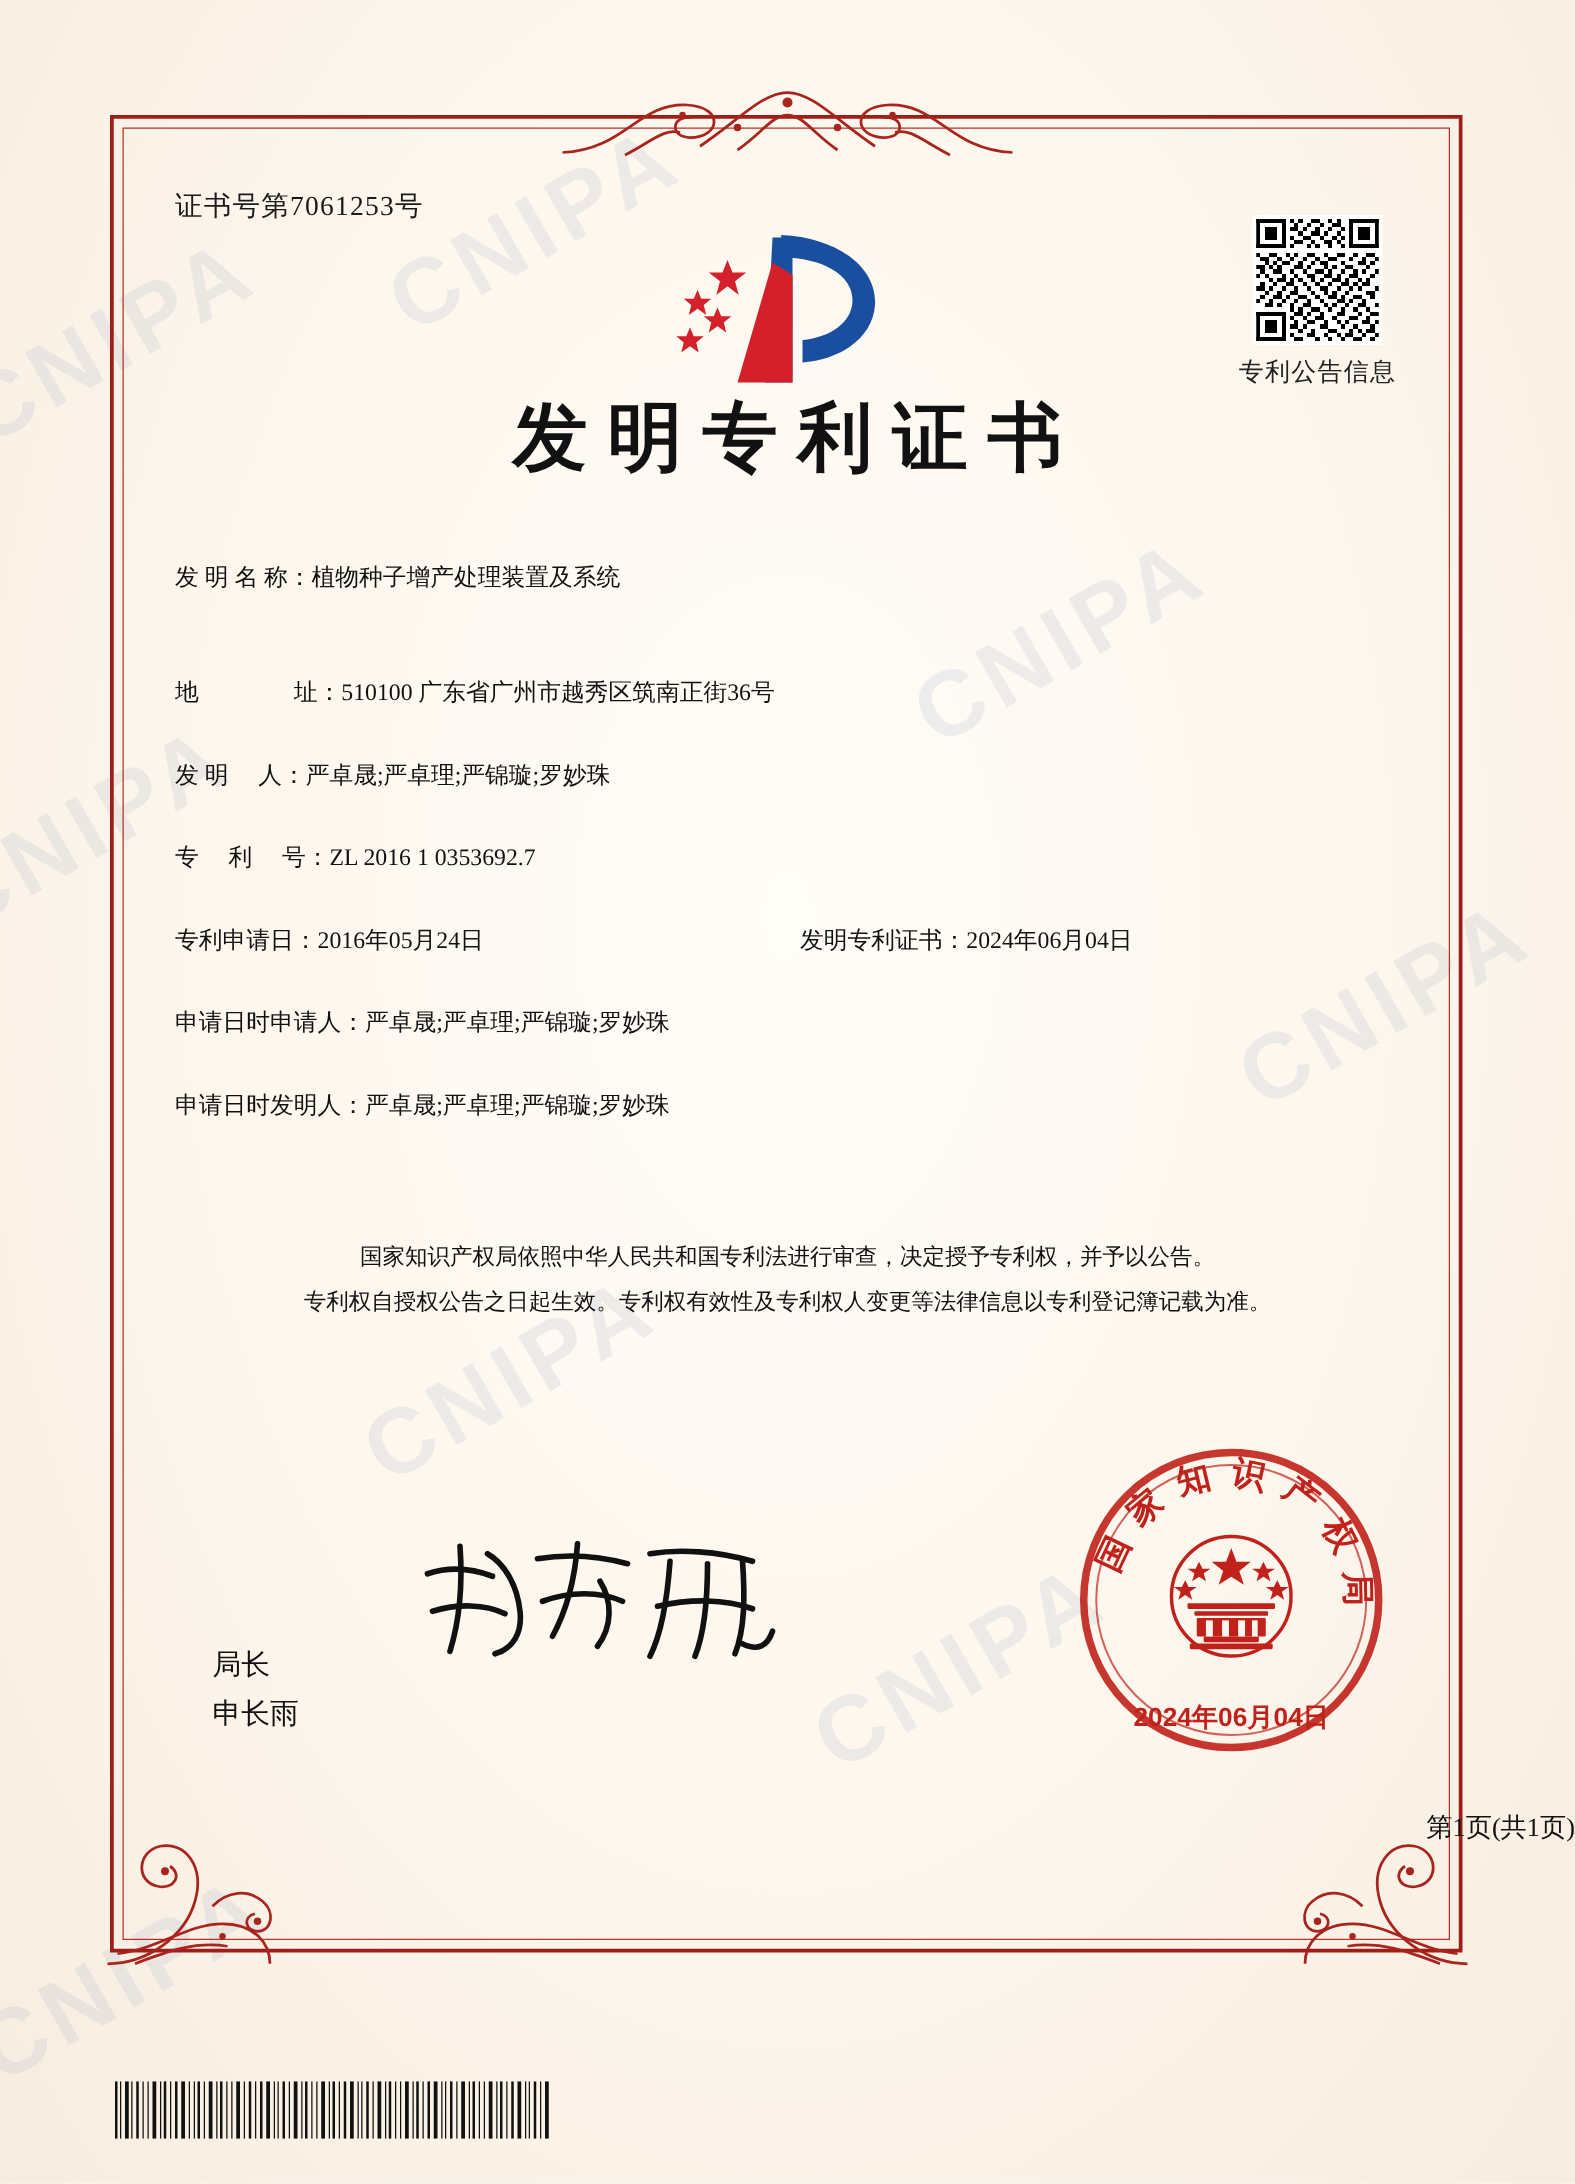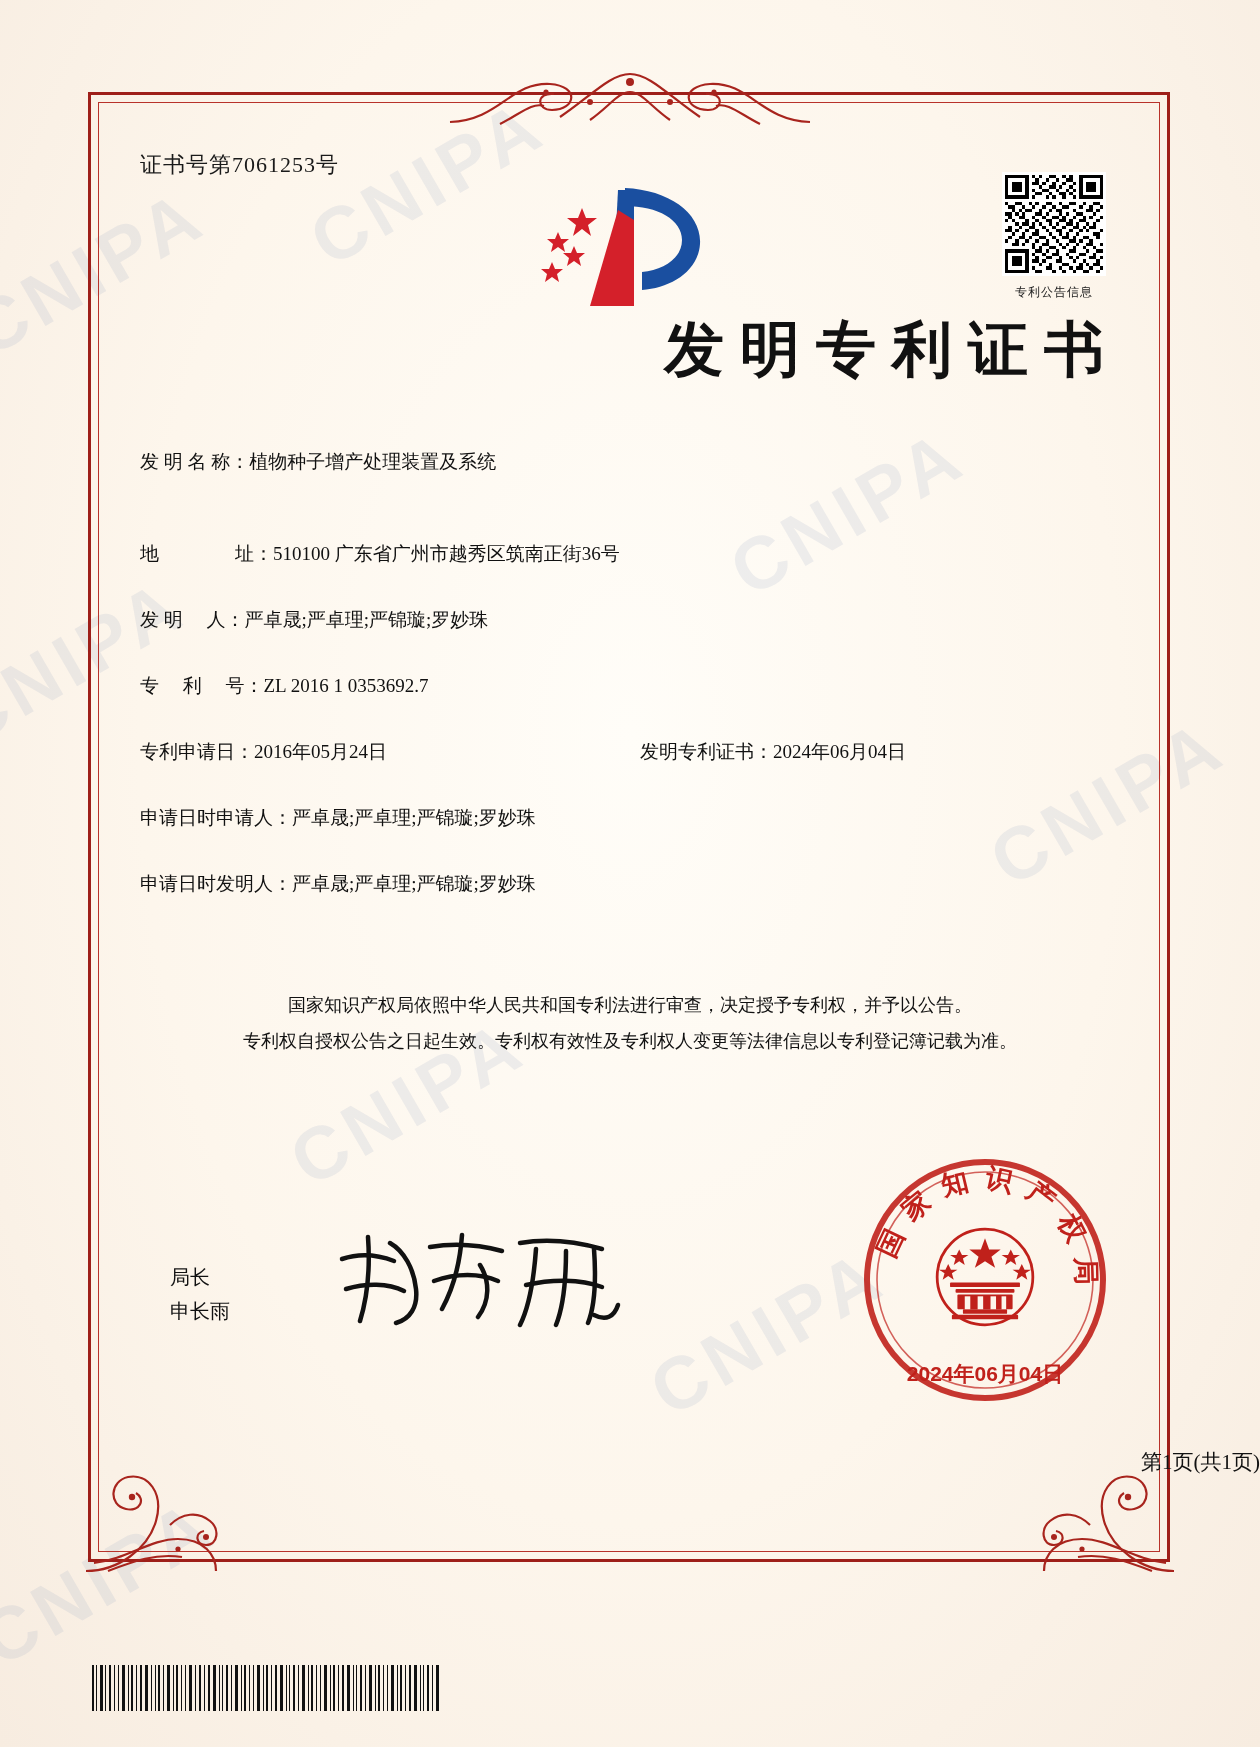--- a/index.html
+++ b/index.html
@@ -102,27 +102,27 @@
   .qr {
     width: 104px;
     height: 104px;
     margin: 0 auto;
     background: #fff;
     padding: 3px;
     box-sizing: border-box;
   }
   .qr-label {
     margin-top: 8px;
-    font-size: 12px;
+    font-size: 20px;
     color: #222;
     letter-spacing: 1px;
   }
   .title {
     margin-top: 130px;
-    text-align: right;
+    text-align: center;
     font-size: 60px;
     font-weight: bold;
     letter-spacing: 16px;
     color: #111;
     text-indent: 16px;
     font-family: "DejaVu Serif", "Liberation Serif", serif;
   }
   .fields {
     margin-top: 58px;
     position: relative;
@@ -150,22 +150,22 @@
     margin-top: 50px;
     font-size: 18px;
     line-height: 2.0;
     color: #111;
     text-align: center;
   }
   .statement p { margin: 0; }
   .sign-block {
     position: absolute;
     left: 170px;
-    top: 1260px;
-    font-size: 20px;
+    top: 1312px;
+    font-size: 23px;
     line-height: 1.7;
     color: #111;
   }
   .signature {
     position: absolute;
     left: 330px;
     top: 1225px;
     width: 300px;
     height: 110px;
   }

